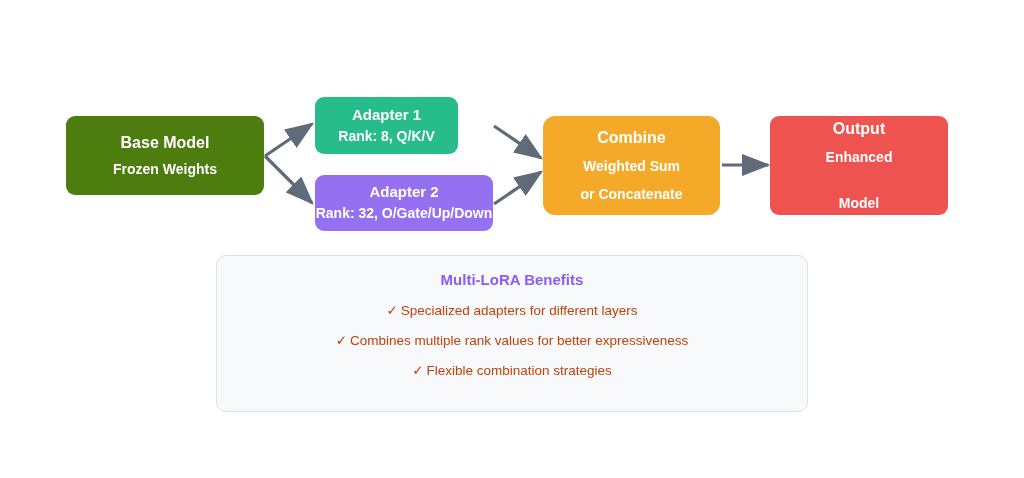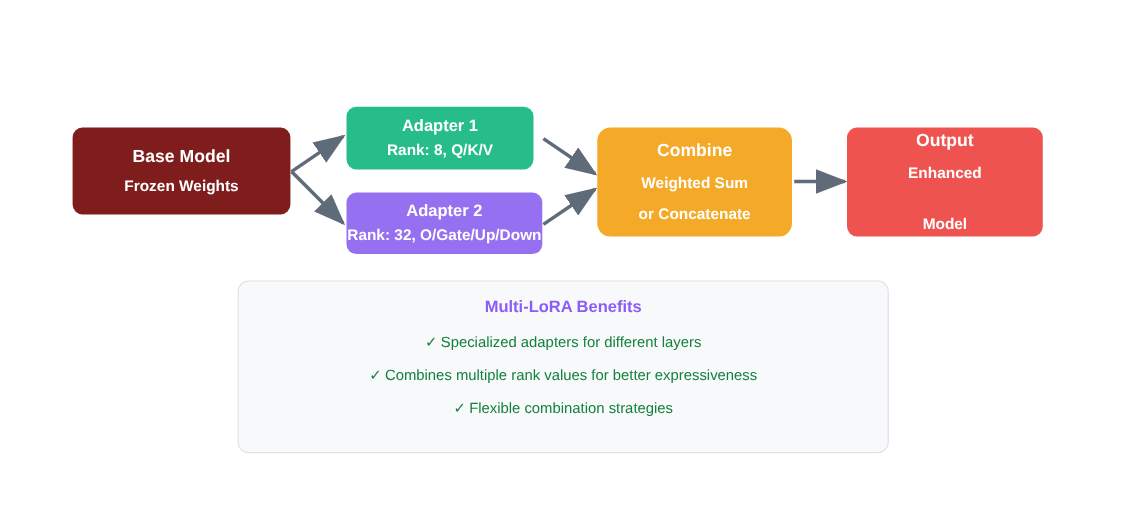--- a/index.html
+++ b/index.html
@@ -59,21 +59,21 @@
     font-size: 14px;
     font-weight: bold;
     line-height: 1.25;
   }
   #node-base {
     left: 66px; top: 116px; width: 198px; height: 79px;
     background: #4a8af5;
   }
   #node-base .n-title { font-size: 16px; margin-bottom: 9px; }
   #node-adapter1 {
-    left: 315px; top: 97px; width: 170px; height: 57px;
+    left: 315px; top: 97px; width: 143px; height: 57px;
     background: #26bd8a;
   }
   #node-adapter1 .n-title { margin-bottom: 4px; }
   #node-adapter2 {
     left: 315px; top: 175px; width: 178px; height: 56px;
     background: #9570f0;
   }
   #node-adapter2 .n-title { margin-bottom: 4px; }
   #node-combine {
     left: 543px; top: 116px; width: 177px; height: 99px;
@@ -110,21 +110,21 @@
   }
   #benefits-list {
     margin-top: 15px;
     display: flex;
     flex-direction: column;
     align-items: center;
     width: 100%;
   }
   .benefit-item {
     font-size: 13.5px;
-    color: #15803d;
+    color: #c2410c;
     line-height: 1.2;
     margin-bottom: 14px;
     text-align: center;
   }
   .benefit-item:last-child { margin-bottom: 0; }
   .check { margin-right: 3px; }
 </style>
 </head>
 <body>
 
@@ -142,21 +142,21 @@
 
     <line x1="265" y1="156" x2="312" y2="203" stroke="#5f6b78" stroke-width="3.2" marker-end="url(#ah)"></line>
 
     <line x1="494" y1="126" x2="541" y2="158" stroke="#5f6b78" stroke-width="3.2" marker-end="url(#ah)"></line>
 
     <line x1="494" y1="204" x2="541" y2="172" stroke="#5f6b78" stroke-width="3.2" marker-end="url(#ah)"></line>
 
     <line x1="722" y1="165" x2="768" y2="165" stroke="#5f6b78" stroke-width="3.2" marker-end="url(#ah)"></line>
   </svg>
 
-  <div class="node" id="node-base" style="background: #7f1d1d;">
+  <div class="node" id="node-base" style="background: #4d7c0f;">
     <div class="n-title">Base Model</div>
     <div class="n-sub">Frozen Weights</div>
   </div>
 
   <div class="node" id="node-adapter1" style="background: rgb(38, 189, 138);">
     <div class="n-title">Adapter 1</div>
     <div class="n-sub">Rank: 8, Q/K/V</div>
   </div>
 
   <div class="node" id="node-adapter2" style="background: rgb(149, 112, 240);">

